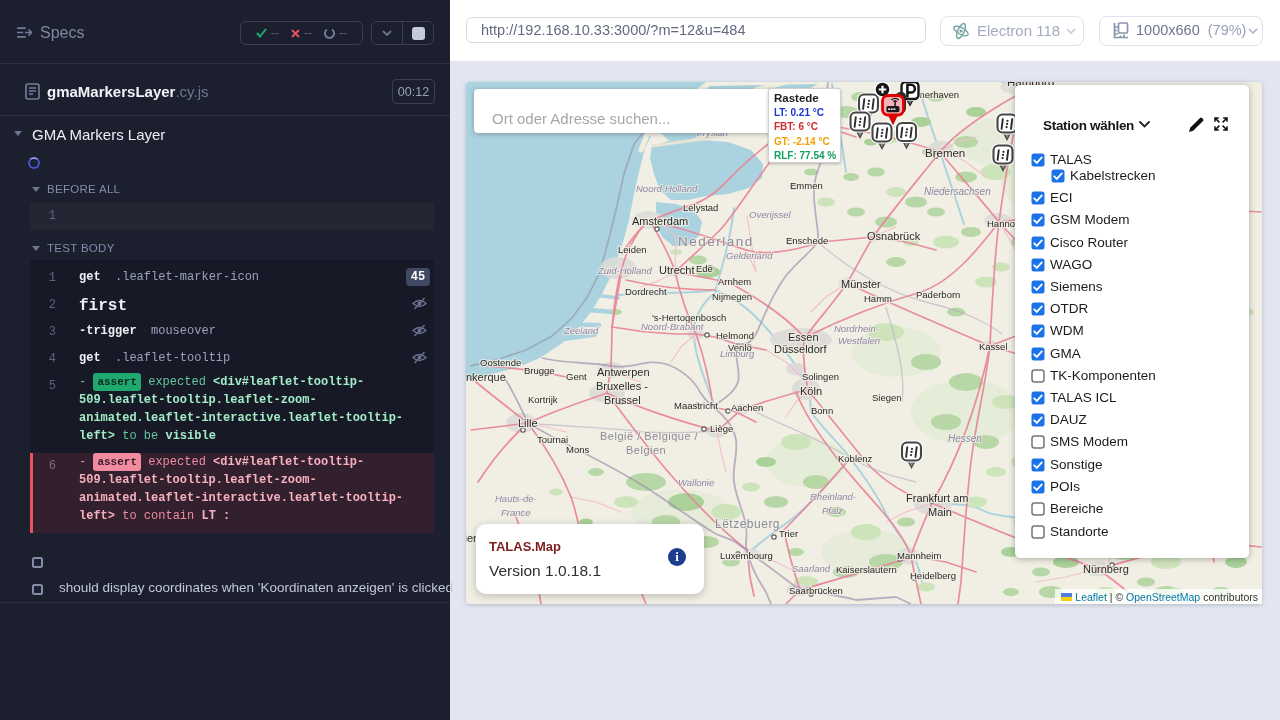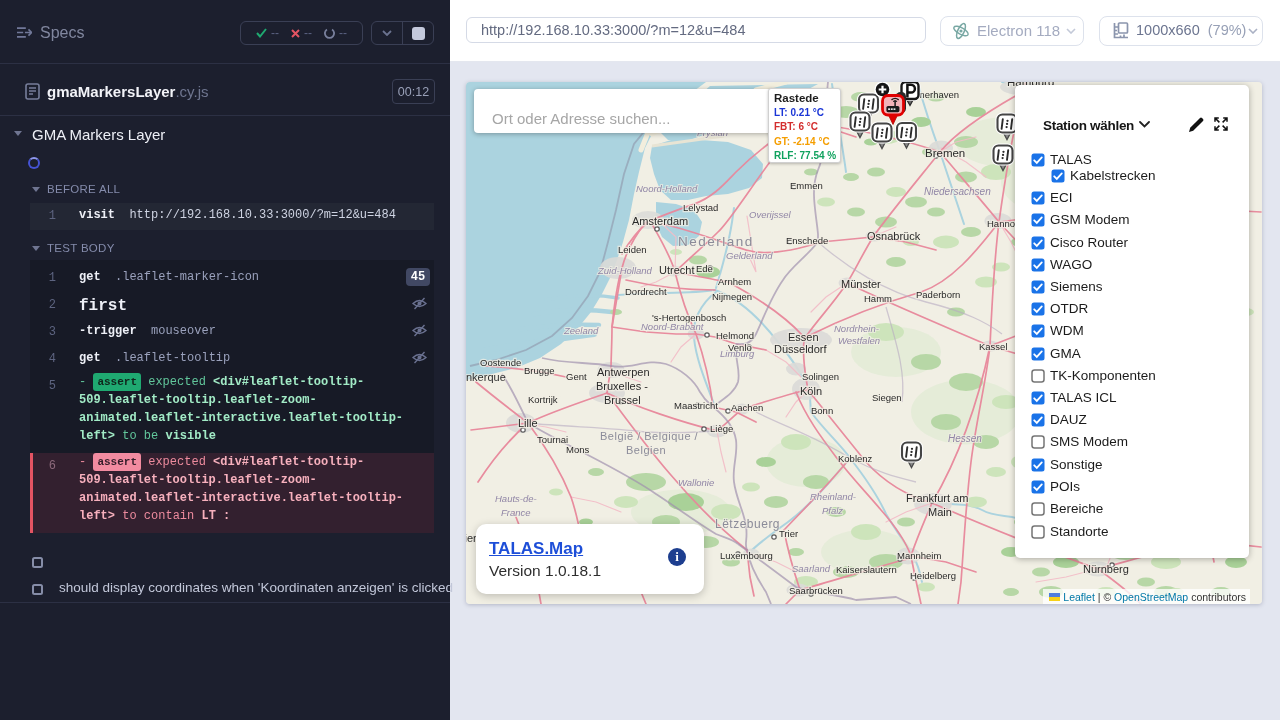--- a/index.html
+++ b/index.html
@@ -76,21 +76,20 @@
   <span class="abs caret" style="left:14px;top:131px"></span>
   <div class="abs" style="left:32px;top:126px;font-size:15px;color:#edeff6;">GMA Markers Layer</div>
 
   <div class="abs" style="left:28px;top:157px;width:12px;height:12px;border-radius:50%;border:2.5px solid #4553d4;border-top-color:#8e97ec;box-sizing:border-box"></div>
 
   <span class="abs caret" style="left:32px;top:187px"></span>
   <div class="abs" style="left:47px;top:183px;font-size:11.5px;color:#848bab;letter-spacing:.3px;">BEFORE ALL</div>
 
   <div class="abs" style="left:30px;top:203px;width:404px;height:27px;background:#232734;"></div>
   <div class="abs num mono" style="top:209px;">1</div>
-  <div class="abs mono" style="left:79px;top:208px;font-size:12px;"><span class="cw">visit</span>&nbsp;&nbsp;<span style="color:#ced3e2">http://192.168.10.33:3000/?m=12&amp;u=484</span></div>
 
   <span class="abs caret" style="left:32px;top:246px"></span>
   <div class="abs" style="left:47px;top:242px;font-size:11.5px;color:#848bab;letter-spacing:.3px;">TEST BODY</div>
 
   <div class="cmdpanel"></div>
 
   <div class="abs num mono" style="top:271px;">1</div>
   <div class="abs mono" style="left:79px;top:270px;font-size:12px;"><span class="cw">get</span>&nbsp;&nbsp;<span class="cg">.leaflet-marker-icon</span></div>
   <div class="abs mono" style="left:406px;top:268px;width:24px;height:18px;background:#414863;border-radius:4px;color:#fff;font-weight:bold;font-size:12px;text-align:center;line-height:18px;">45</div>
 
@@ -727,25 +726,25 @@
 <svg class="abs" style="left:1031px;top:502px" width="14" height="14" viewBox="0 0 14 14">
       <rect x="1" y="1" width="12" height="12" rx="2.5" fill="#fff" stroke="#757575" stroke-width="1.5"></rect>
     </svg>
 <div class="abs" style="left:1050px;top:501px;font-size:13.5px;color:#1b1b1b;">Bereiche</div>
 <svg class="abs" style="left:1031px;top:525px" width="14" height="14" viewBox="0 0 14 14">
       <rect x="1" y="1" width="12" height="12" rx="2.5" fill="#fff" stroke="#757575" stroke-width="1.5"></rect>
     </svg>
 <div class="abs" style="left:1050px;top:524px;font-size:13.5px;color:#1b1b1b;">Standorte</div>
 
 <div class="abs" style="left:476px;top:524px;width:228px;height:70px;background:#fff;border-radius:10px;box-shadow:0 2px 8px rgba(0,0,0,.22);"></div>
-<div class="abs" style="left:489px;top:539px;font-size:17px;font-weight:bold;color:#1d4ed8;text-decoration:underline;">TALAS.Map</div>
+<div class="abs" style="left:489px;top:539px;font-size:13px;font-weight:bold;color:#7f1d1d;">TALAS.Map</div>
 <div class="abs" style="left:489px;top:562px;font-size:15.5px;color:#2e2e2e;text-align:center;">Version 1.0.18.1</div>
 <div class="abs" style="left:668px;top:548px;width:18px;height:18px;border-radius:50%;background:#1d3e8f;color:#fff;font-family:'Liberation Serif',serif;font-weight:bold;font-size:13px;text-align:center;line-height:18px;">i</div>
 
-<div class="abs" style="right:30px;top:589px;height:15px;background:rgba(255,255,255,.78);font-size:10.5px;color:#333;display:flex;align-items:center;white-space:nowrap;padding:0 4px 0 6px;">
+<div class="abs" style="right:18px;top:589px;height:15px;background:rgba(255,255,255,.78);font-size:10.5px;color:#333;display:flex;align-items:center;white-space:nowrap;padding:0 4px 0 6px;">
       <svg width="11" height="8" viewBox="0 0 11 8" style="margin-right:3px;flex-shrink:0">
         <rect width="11" height="4" fill="#4e7ede"></rect>
         <rect y="4" width="11" height="4" fill="#f7d117"></rect>
       </svg>
       <span style="color:#0078a8">Leaflet</span>
       <span>&nbsp;|&nbsp;©&nbsp;</span>
       <span style="color:#0078a8">OpenStreetMap</span>
       <span>&nbsp;contributors</span>
     </div>
 

